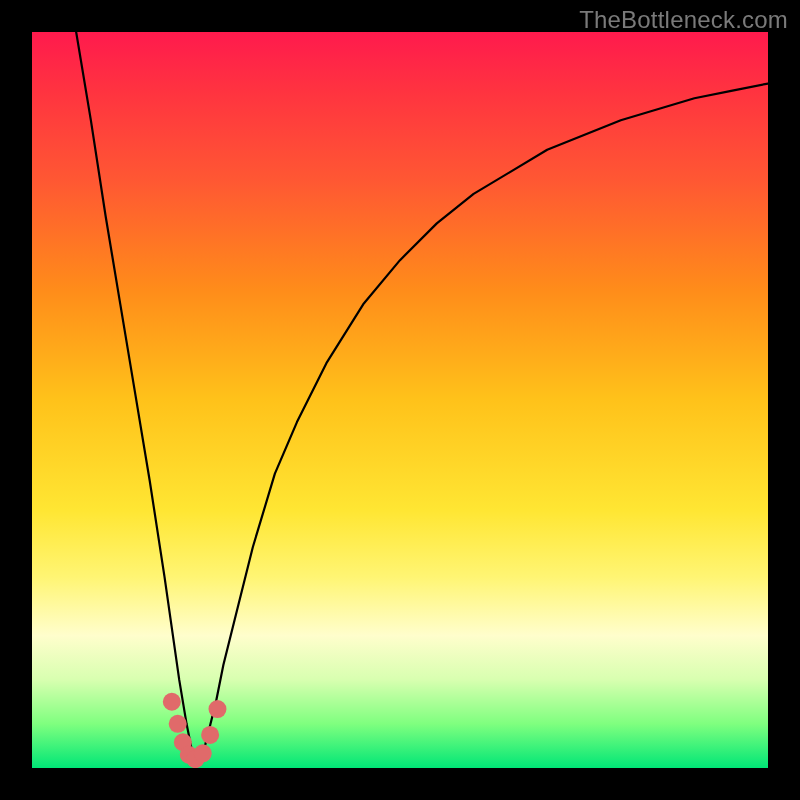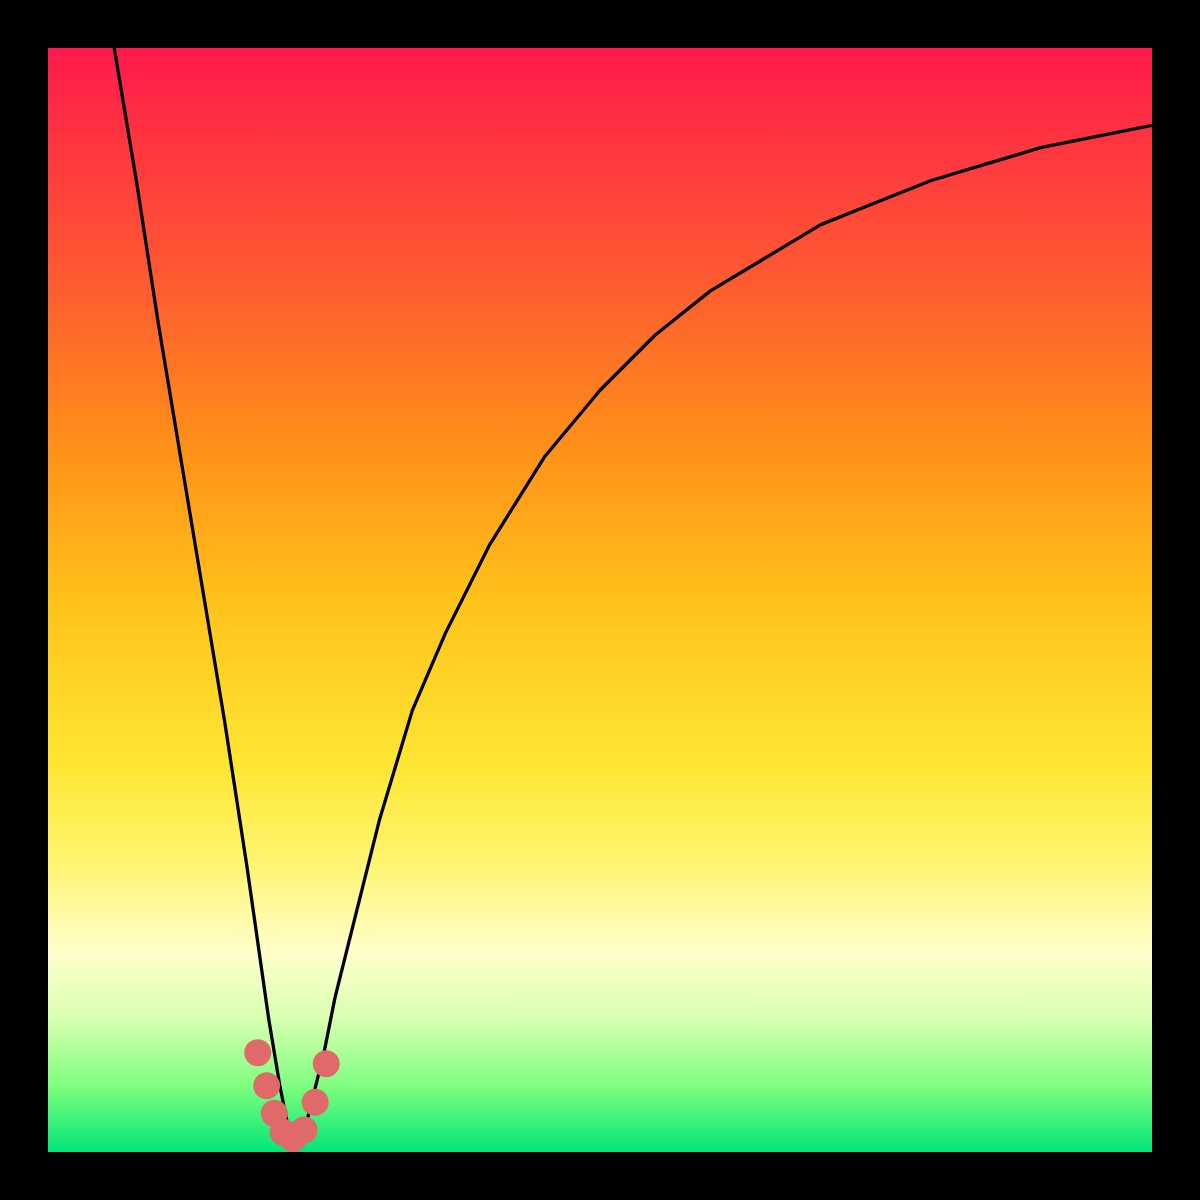--- a/index.html
+++ b/index.html
@@ -70,13 +70,14 @@
           <circle cx="145.73" cy="691.84" r="9" class="dot" fill="#e06a6a"></circle>
           <circle cx="150.88" cy="710.24" r="9" class="dot" fill="#e06a6a"></circle>
           <circle cx="156.77" cy="722.75" r="9" class="dot" fill="#e06a6a"></circle>
           <circle cx="163.39" cy="727.17" r="9" class="dot" fill="#e06a6a"></circle>
           <circle cx="170.75" cy="721.28" r="9" class="dot" fill="#e06a6a"></circle>
           <circle cx="178.11" cy="702.88" r="9" class="dot" fill="#e06a6a"></circle>
           <circle cx="185.47" cy="677.12" r="9" class="dot" fill="#e06a6a"></circle>
         </g>
     </svg>
   </div>
+  <div class="watermark">TheBottleneck.com</div>
 </div>
 
 </body></html>

